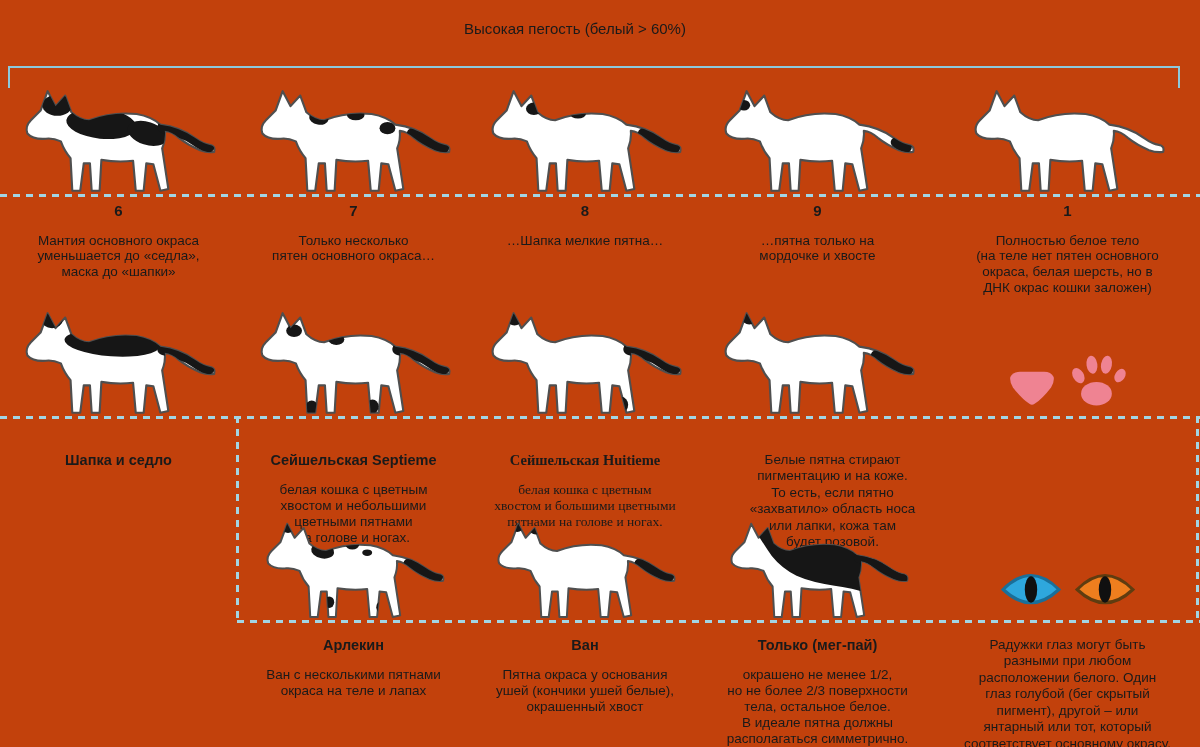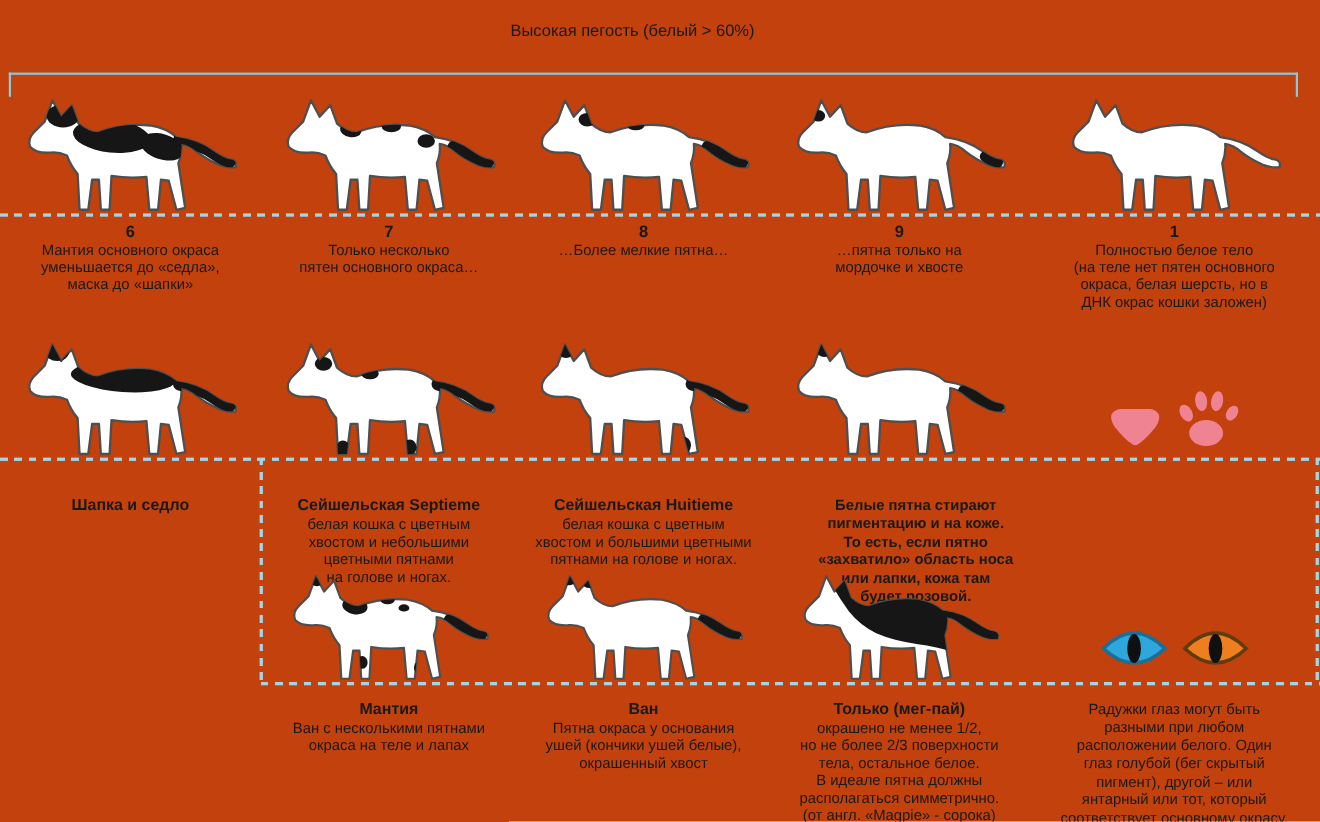--- a/index.html
+++ b/index.html
@@ -6,21 +6,21 @@
   body{font-family:"Liberation Sans",sans-serif;color:#1a1a1a;}
   #canvas{position:relative;width:1200px;height:747px;background:#c2410c;overflow:hidden;}
   .title{position:absolute;top:20px;left:0;width:1150px;text-align:center;font-size:15px;}
   .bracket{position:absolute;top:66px;left:8px;width:1168px;height:20px;
            border-top:2px solid #8cc8dc;border-left:2px solid #8cc8dc;border-right:2px solid #8cc8dc;}
   .flex-row{position:absolute;left:0;width:1200px;display:flex;align-items:flex-end;}
   .cell{display:flex;flex-direction:column;align-items:center;justify-content:flex-end;flex:0 0 auto;}
   .lcell{justify-content:flex-start;}
   .num{font-weight:bold;font-size:15px;line-height:1.1;}
   .pname{font-weight:bold;font-size:14.5px;line-height:1.2;text-align:center;white-space:nowrap;}
-  .desc{font-size:13.5px;line-height:1.17;text-align:center;white-space:pre-line;margin-top:0;}
+  .desc{font-size:13.5px;line-height:1.17;text-align:center;white-space:pre-line;margin-top:13px;}
   .note{font-size:13.5px;line-height:1.22;text-align:center;white-space:pre-line;}
   .dash-h{position:absolute;height:3px;
           background:repeating-linear-gradient(90deg,#a2d5e5 0 7px,transparent 7px 13px);}
   .dash-v{position:absolute;width:3px;
           background:repeating-linear-gradient(180deg,#a2d5e5 0 7px,transparent 7px 13px);}
   .iconrow{display:flex;align-items:flex-end;gap:14px;margin-bottom:8px;}
   svg{display:block;}
 </style>
 </head>
 <body>
@@ -111,21 +111,21 @@
 уменьшается до «седла»,
 маска до «шапки»</div>
       </div>
       <div class="cell lcell" style="width: 233px;">
         <div class="num">7</div>
      <div class="desc">Только несколько
 пятен основного окраса…</div>
       </div>
       <div class="cell lcell" style="width: 230px;">
         <div class="num">8</div>
-     <div class="desc">…Более мелкие пятна…</div>
+     <div class="desc">…Шапка мелкие пятна…</div>
       </div>
       <div class="cell lcell" style="width: 235px;">
         <div class="num">9</div>
      <div class="desc">…пятна только на
 мордочке и хвосте</div>
       </div>
       <div class="cell lcell" style="width: 265px;">
         <div class="num">1</div>
      <div class="desc">Полностью белое тело
 (на теле нет пятен основного
@@ -216,27 +216,27 @@
       <div class="cell lcell" style="width: 237px;">
         <div class="pname">Шапка и седло</div>
       </div>
       <div class="cell lcell" style="width: 233px;">
         <div class="pname">Сейшельская Septieme</div>
      <div class="desc">белая кошка с цветным
 хвостом и небольшими
 цветными пятнами
 на голове и ногах.</div>
       </div>
-      <div class="cell lcell" style="width: 230px;">
+      <div class="cell lcell" style="width: 230px; font-family: Liberation Serif, serif;">
         <div class="pname">Сейшельская Huitieme</div>
      <div class="desc">белая кошка с цветным
 хвостом и большими цветными
 пятнами на голове и ногах.</div>
       </div>
-      <div class="cell lcell" style="width: 265px; font-weight: bold;">
+      <div class="cell lcell" style="width: 265px;">
         <div class="note">Белые пятна стирают
 пигментацию и на коже.
 То есть, если пятно
 «захватило» область носа
 или лапки, кожа там
 будет розовой.</div>
       </div>
     </div>
 
   <div id="r3f" class="flex-row" style="top:520px;height:102px">
@@ -301,21 +301,21 @@
           </svg>
         </div>
       </div>
     </div>
   <div class="dash-h" style="top:620px;left:237px;width:963px"></div>
   <div class="dash-v" style="left:236px;top:416px;height:207px"></div>
   <div class="dash-v" style="left:1196px;top:416px;height:207px"></div>
   <div id="r3l" class="flex-row" style="top:637px;align-items:flex-start">
       <div class="cell lcell" style="width: 237px;"></div>
       <div class="cell lcell" style="width: 233px;">
-        <div class="pname">Мантия</div>
+        <div class="pname">Арлекин</div>
      <div class="desc">Ван с несколькими пятнами
 окраса на теле и лапах</div>
       </div>
       <div class="cell lcell" style="width: 230px;">
         <div class="pname">Ван</div>
      <div class="desc">Пятна окраса у основания
 ушей (кончики ушей белые),
 окрашенный хвост</div>
       </div>
       <div class="cell lcell" style="width: 235px;">

